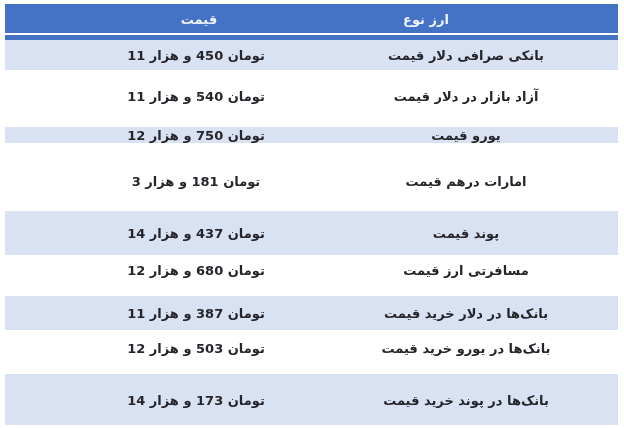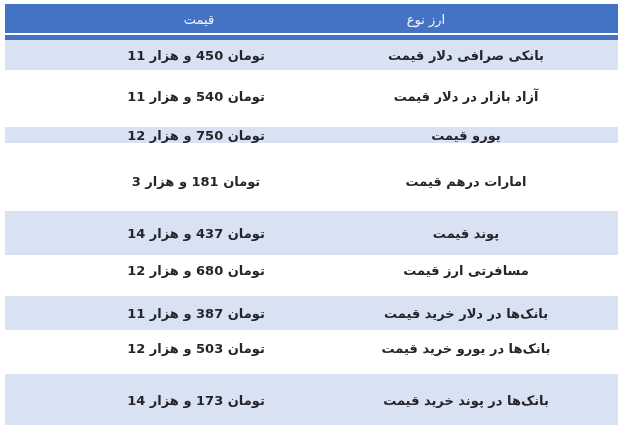--- a/index.html
+++ b/index.html
@@ -10,21 +10,21 @@
   .thead {
     position:absolute; left:5px; right:6px; top:4px; height:29px;
     background:#4472C4;
   }
   .thead-strip {
     position:absolute; left:5px; right:6px; top:35px; height:5px;
     background:#4472C4;
   }
   .hlabel {
     position:absolute; top:50%; transform:translate(-50%,-50%);
-    color:#EFF4FB; font-size:13px; font-weight:normal; white-space:nowrap;
+    color:#EFF4FB; font-size:13px; font-weight:bold; white-space:nowrap;
     direction:ltr;
   }
   .hlabel.price { left:194px; }
   .hlabel.ctype { left:421px; }
   .trow { position:absolute; left:5px; right:6px; }
   .trow.band { background:#D9E2F3; }
   .cell {
     position:absolute; top:50%; transform:translate(-50%,-50%);
     color:#25252B; font-size:13px; font-weight:600; white-space:nowrap;
     direction:ltr;

